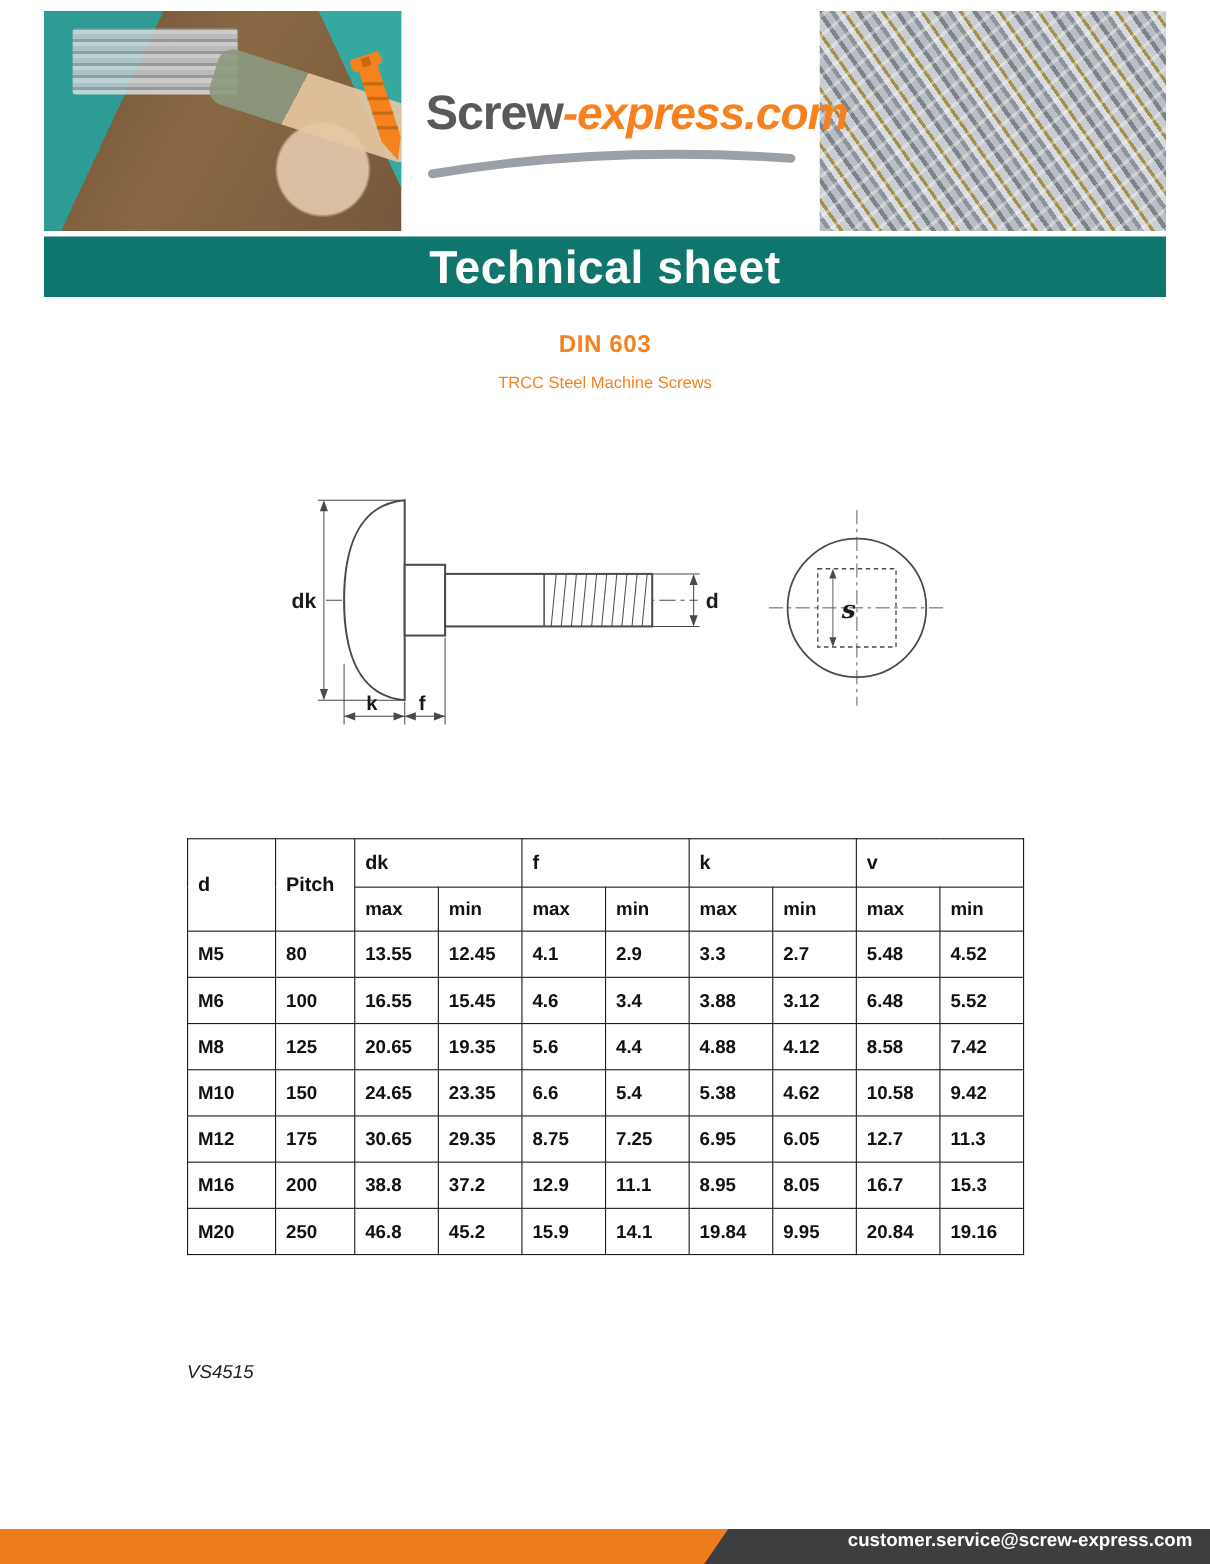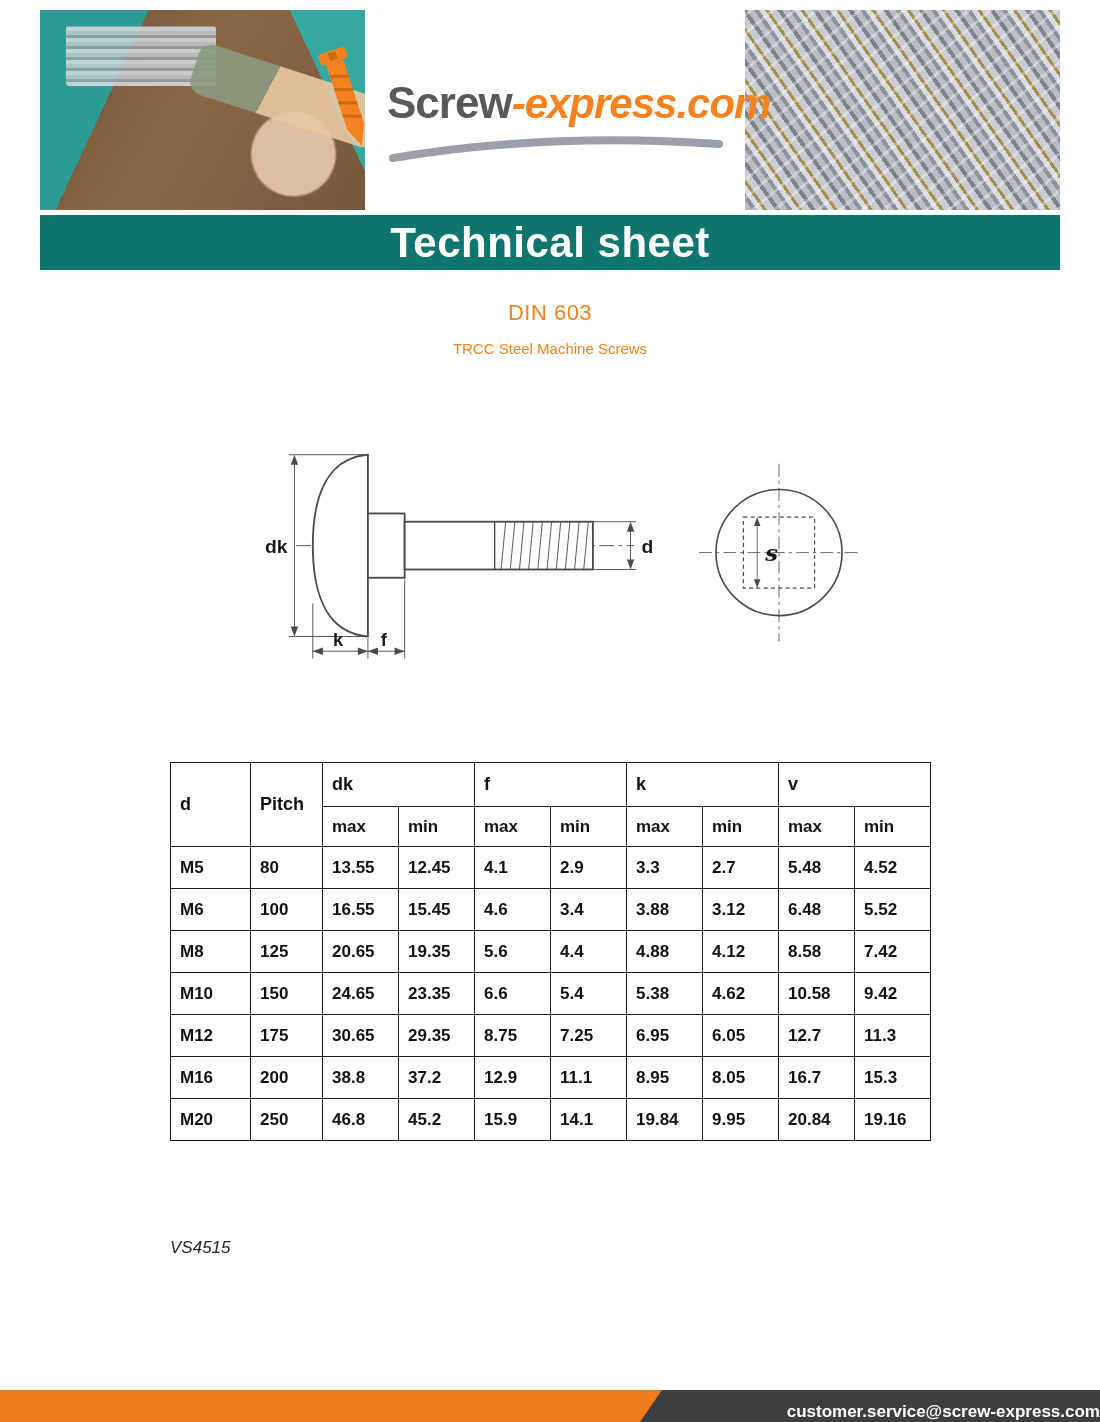--- a/index.html
+++ b/index.html
@@ -54,21 +54,21 @@
 
   
   .banner {
     position:absolute; left:40px; top:215px; width:1020px; height:55px;
     background:#0f766e; display:flex; align-items:center; justify-content:center;
   }
   .banner-title { color:#ffffff; font-size:42px; font-weight:700; letter-spacing:0.5px; }
 
   
   .headings { position:absolute; left:0; top:300px; width:1100px; text-align:center; }
-  .std-title { color:#f5821f; font-size:22px; font-weight:400; letter-spacing:0.5px;text-align:center; }
+  .std-title { color:#f5821f; font-size:22px; font-weight:700; letter-spacing:0.5px;text-align:center; }
   .sub1 { color:#f5821f; font-size:15px; margin-top:14px; }
   .sub2 { color:#f5821f; font-size:15px; margin-top:17px; }
 
   
   .diagram { position:absolute; left:265px; top:440px; display:flex; align-items:center; gap:34px; }
   .svg-line { stroke:#4a4a4a; }
   .dim-label { font-family:"Liberation Sans","DejaVu Sans",sans-serif; font-weight:700; fill:#1a1a1a; }
   .s-label { font-family:"DejaVu Serif","Liberation Serif",serif; font-style:italic; font-weight:600; fill:#1a1a1a; }
 
   
@@ -86,22 +86,22 @@
   th.pitch-h { font-size:12px; font-weight:400; vertical-align:top; padding-top:8px; }
   col.c-d { width:80px; } col.c-p { width:72px; } col.c-v { width:76px; }
 
   
   .version { position:absolute; left:170px; top:1238px; font-size:17px; font-style:italic; color:#222; }
   .footer { position:absolute; left:0; top:1390px; width:1100px; height:32px; background:#ef7c1a; }
   .footer-right {
     position:absolute; right:0; top:0; height:32px; width:460px;
     background:#3e3e40;
     clip-path: polygon(22px 0, 100% 0, 100% 100%, 0 100%);
-    display:flex; align-items:flex-end; justify-content:flex-end;
-    padding-right:0;
+    display:flex; align-items:flex-start; justify-content:flex-end;
+    padding-right:16px;
   }
   .footer-email { color:#ffffff; font-size:17px; font-weight:700; }
 </style>
 </head>
 <body>
 
 <div class="page">
 
   <div class="photo photo-left"></div>
   <div class="photo photo-right"></div>

